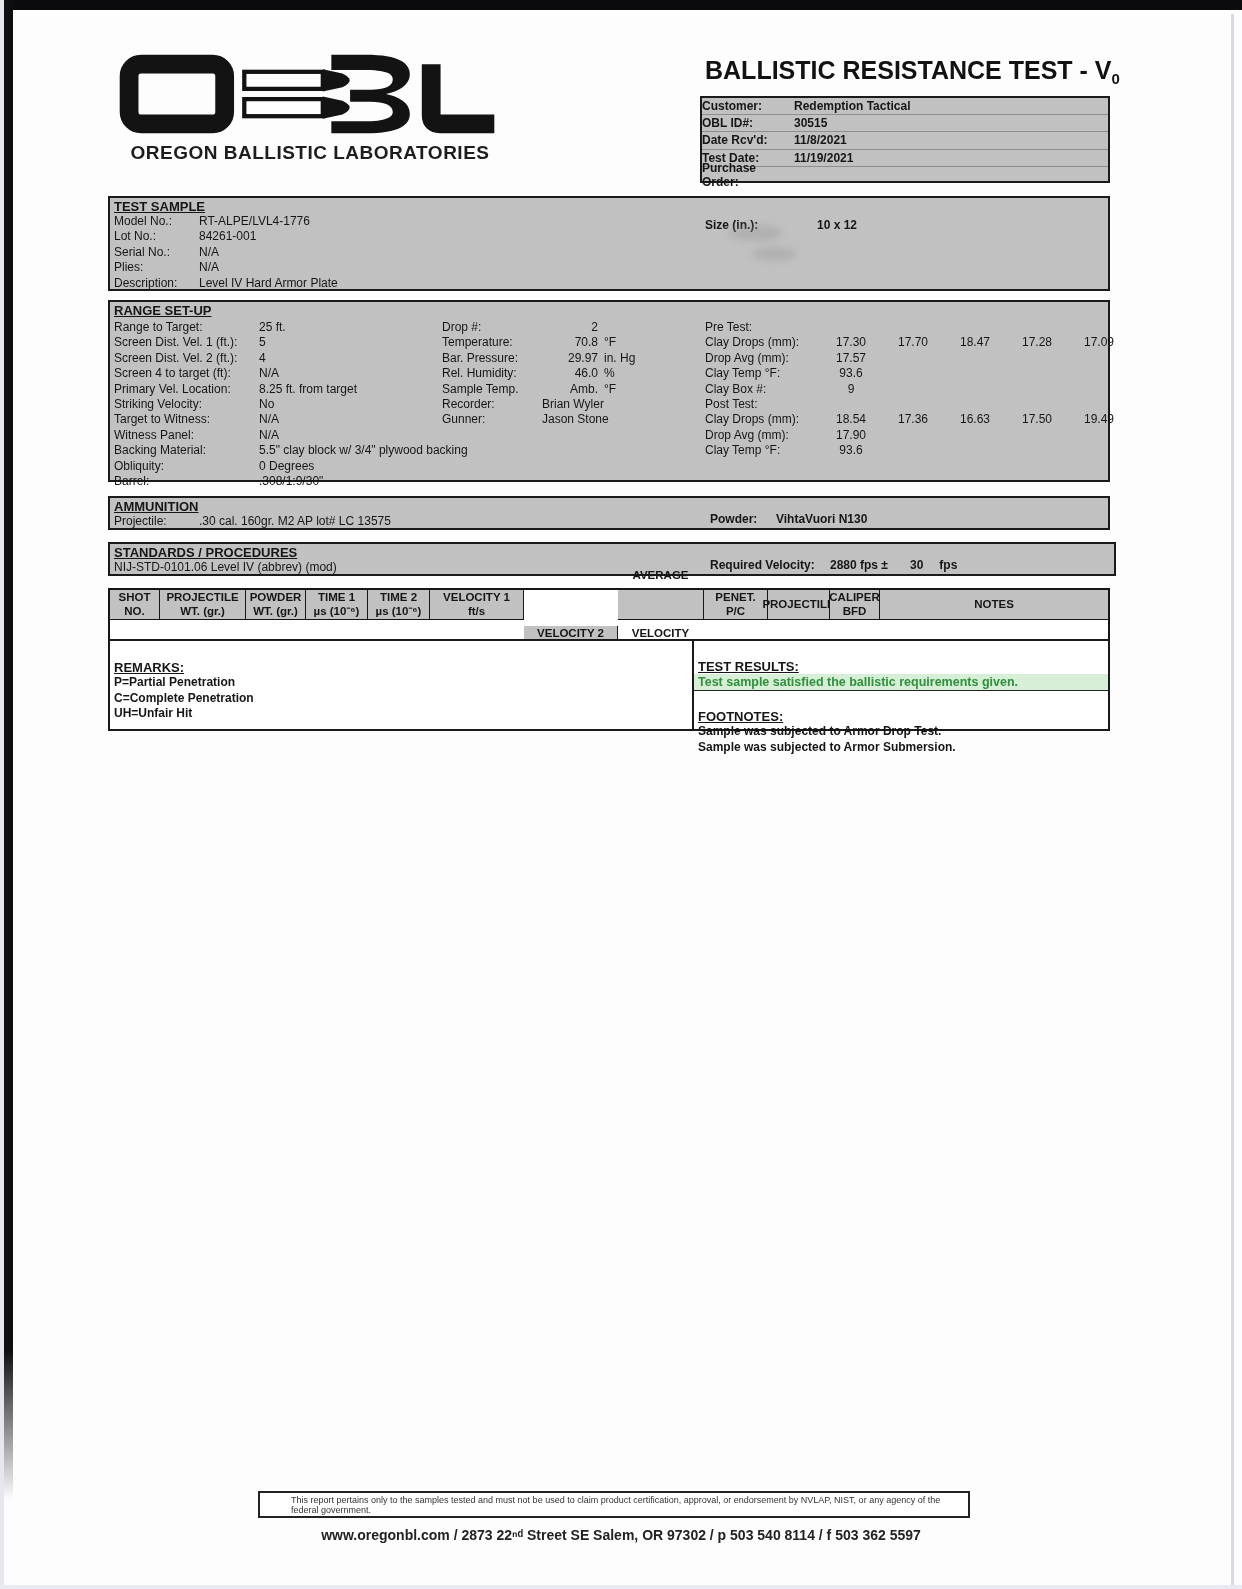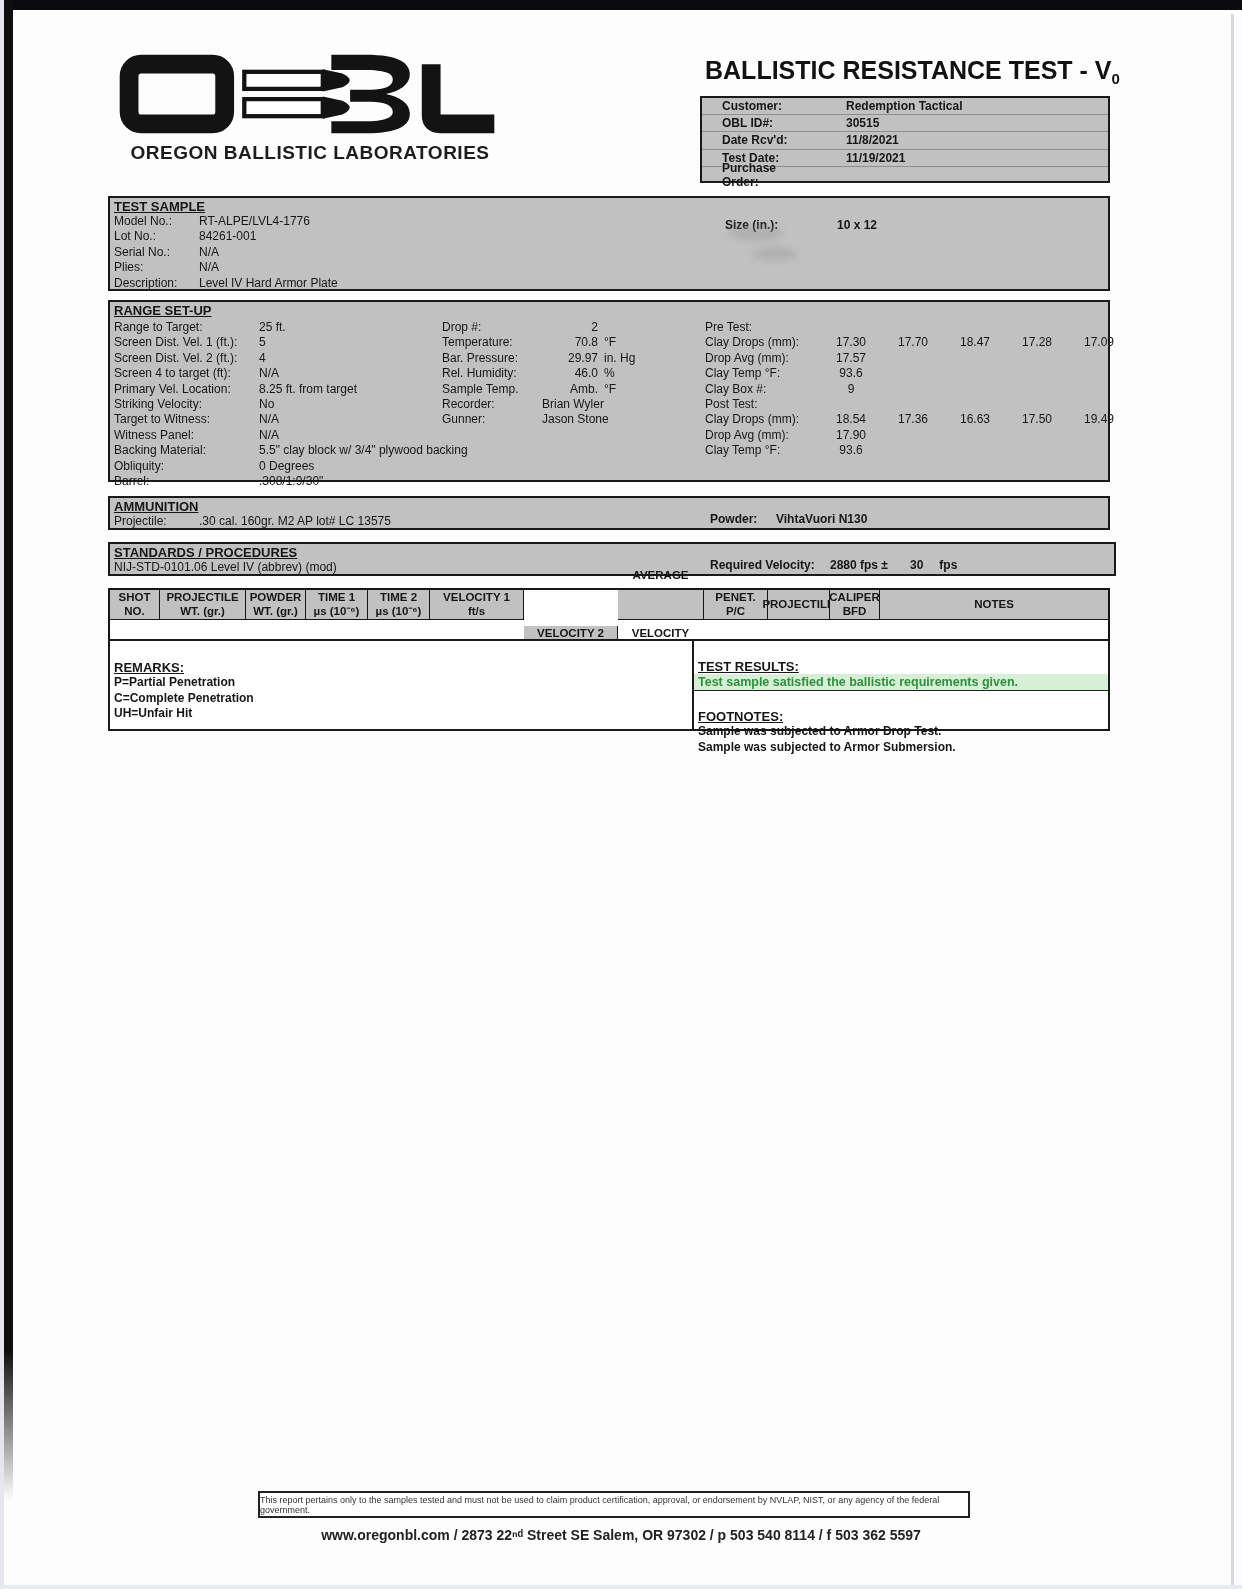--- a/index.html
+++ b/index.html
@@ -22,33 +22,33 @@
             font-size:19px;font-weight:bold;letter-spacing:.5px;color:#1d1d1f;}
 
   
   .title{position:absolute;left:705px;top:56px;width:408px;text-align:center;
          font-size:25px;font-weight:bold;color:#121212;white-space:nowrap;}
   .title .sub0{font-size:15px;position:relative;top:5px;}
 
   
   .cust{left:700px;top:96px;width:410px;height:87px;}
   .crow{display:flex;height:16.2px;align-items:center;border-bottom:1px solid #8e8e8e;
-        padding-left:20px;font-size:12px;font-weight:bold;gap:32px;}
+        padding-left:0;font-size:12px;font-weight:bold;}
   .crow:last-child{border-bottom:none;}
   .clab{width:92px;flex:none;}
 
   
   .kvrow{font-size:12px;font-weight:normal;line-height:15.4px;padding-left:4px;white-space:nowrap;}
   .kvlab-85{display:inline-block;width:85px;}
   .kvlab-145{display:inline-block;width:145px;}
   .kvlab-100{display:inline-block;width:100px;}
   .kvlab-115{display:inline-block;width:115px;}
 
   .sample{left:108px;top:196px;width:1002px;height:95px;}
-  .size-abs{position:absolute;left:595px;top:20px;font-size:12px;font-weight:bold;margin-left:20px;}
+  .size-abs{position:absolute;left:595px;top:20px;font-size:12px;font-weight:bold;}
   .size-abs .slab{display:inline-block;width:112px;}
 
   .range{left:108px;top:300px;width:1002px;height:182px;}
   .rcol{position:absolute;top:18px;}
   .rcol1{left:0;}
   .rcol2{left:328px;}
   .rcol3{left:591px;}
   .numv{display:inline-block;min-width:56px;text-align:right;}
   .unit{margin-left:6px;}
   .drop{display:inline-block;width:62px;text-align:center;}
@@ -86,21 +86,21 @@
   .rr-h{font-size:13px;font-weight:bold;text-decoration:underline;padding:18px 4px 0 4px;}
   .green-row{font-size:12.5px;font-weight:bold;padding:1px 4px;border-bottom:1.5px solid #222;}
   .fn-line{font-size:12px;font-weight:bold;line-height:15.5px;padding-left:4px;}
 
   
   .smudge{position:absolute;background:rgba(150,150,150,.35);border-radius:50%;filter:blur(3px);}
 
   
   .disclaimer{position:absolute;left:258px;top:1491px;width:712px;height:27px;
               border:2px solid #222;box-sizing:border-box;display:flex;align-items:center;
-              justify-content:center;font-size:9px;color:#333;background:#fff;}
+              justify-content:center;font-size:9px;color:#333;background:#fff;padding-left:31px;}
   .contact{position:absolute;left:0;top:1527px;width:100%;text-align:center;
            font-size:14px;font-weight:bold;color:#222;}
 </style>
 </head>
 <body>
 
 <div class="scan">
 
   <div class="top-bar"></div>
   <div class="left-strip-outer"></div>

